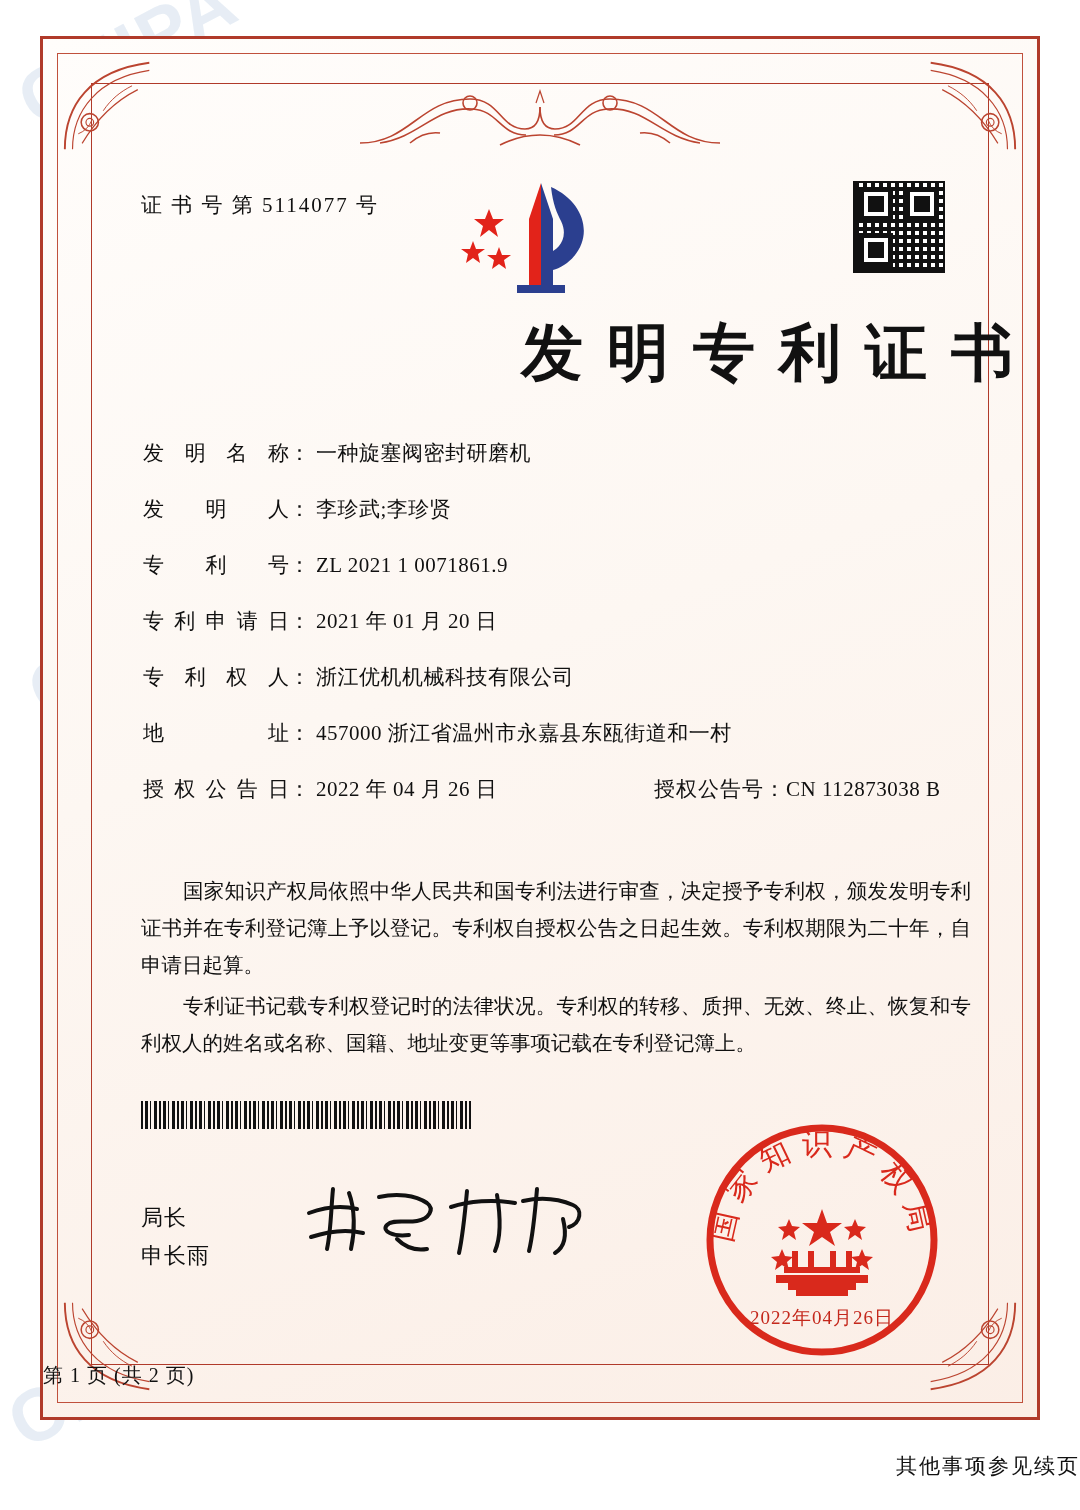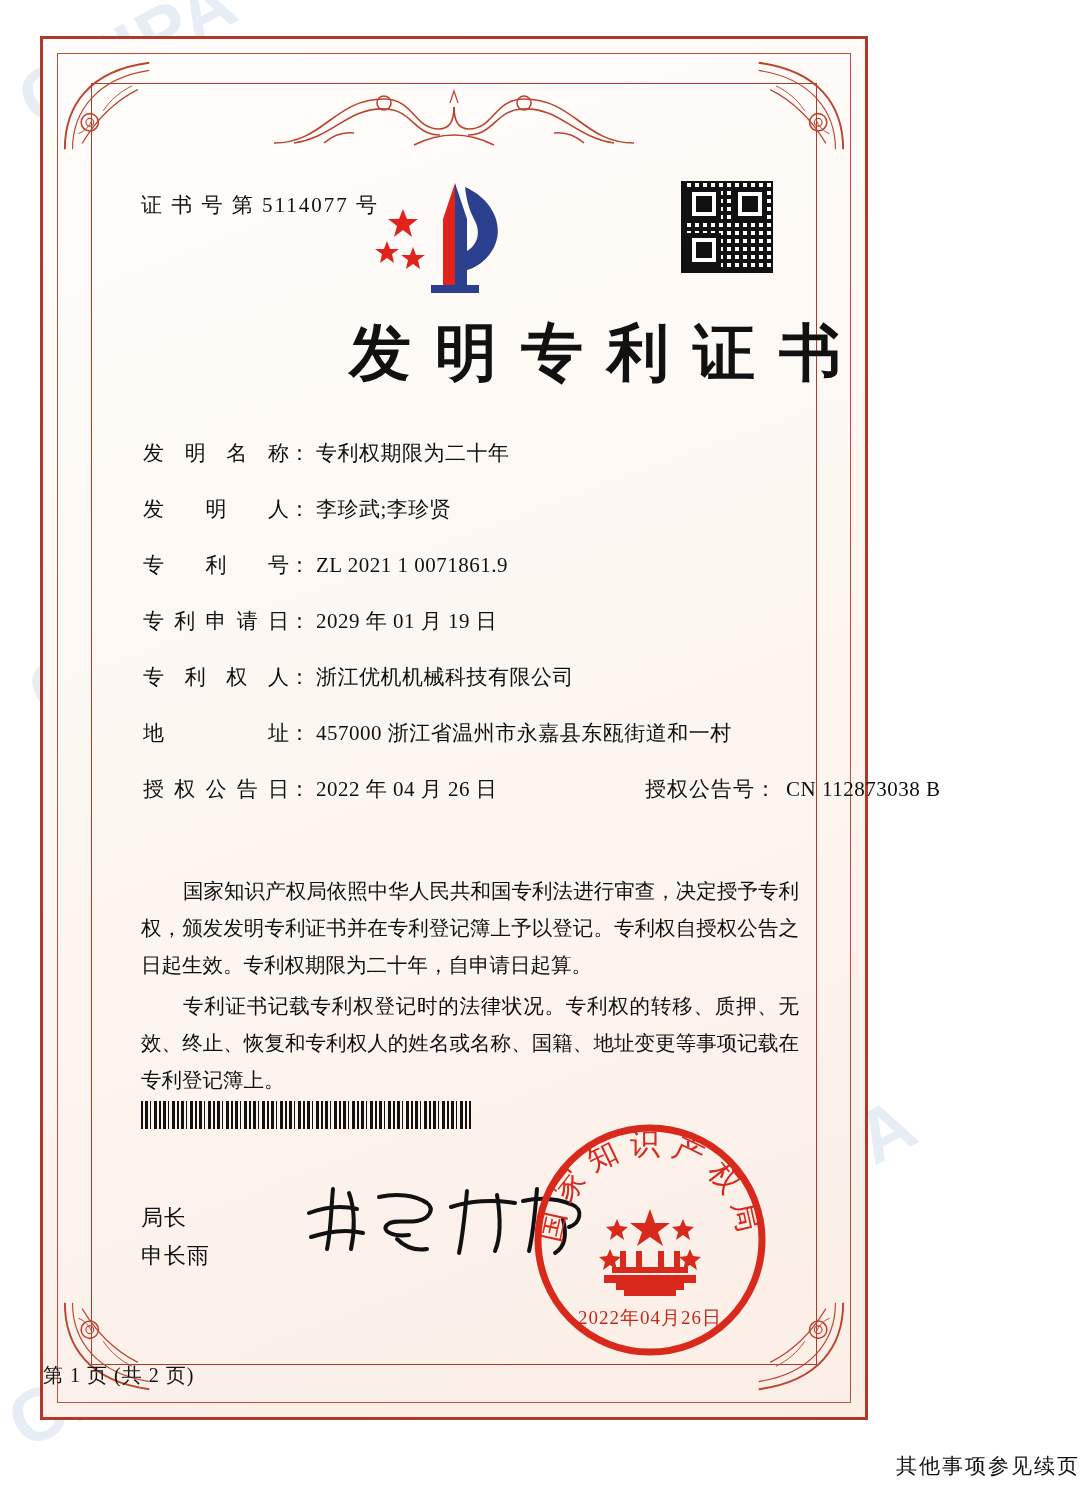--- a/index.html
+++ b/index.html
@@ -31,21 +31,21 @@
     opacity: .75;
     white-space: nowrap;
     letter-spacing: 2px;
   }
 
   
   .certificate {
     position: absolute;
     left: 40px;
     top: 36px;
-    width: 828px;
+    width: 1000px;
     height: 1384px;
     background: linear-gradient(160deg, #fffdfb 0%, #fdf7f2 45%, #fbeee6 100%);
     border: 3px solid #b03a2a;
     box-sizing: border-box;
     z-index: 1;
   }
   .certificate .inner-border {
     position: absolute;
     left: 14px;
     top: 14px;
@@ -179,21 +179,21 @@
     padding-right: 6px;
   }
   .field-value {
     flex: 1;
     letter-spacing: .5px;
   }
   .field-row.dual .field-value { flex: none; width: 320px; }
   .field-label2 {
     width: 150px;
     flex: none;
-    text-align: center;
+    text-align: right;
     letter-spacing: 1px;
   }
 
   
   .paragraphs {
     position: absolute;
     left: 98px;
     right: 66px;
     top: 800px;
     font-size: 20.5px;
@@ -397,21 +397,21 @@
 
   <div class="fields">
     <div class="field-row">
       <div class="field-label">
           <span>发</span>
           <span>明</span>
           <span>名</span>
           <span>称</span>
         </div>
       <div class="field-colon">：</div>
-      <div class="field-value">专利权期限为二十年</div>
+      <div class="field-value">一种旋塞阀密封研磨机</div>
     </div>
     <div class="field-row">
       <div class="field-label">
           <span>发</span>
           <span>明</span>
           <span>人</span>
         </div>
       <div class="field-colon">：</div>
       <div class="field-value">李珍武;李珍贤</div>
     </div>
@@ -426,21 +426,21 @@
     </div>
     <div class="field-row">
       <div class="field-label">
           <span>专</span>
           <span>利</span>
           <span>申</span>
           <span>请</span>
           <span>日</span>
         </div>
       <div class="field-colon">：</div>
-      <div class="field-value">2029 年 01 月 19 日</div>
+      <div class="field-value">2021 年 01 月 20 日</div>
     </div>
     <div class="field-row">
       <div class="field-label">
           <span>专</span>
           <span>利</span>
           <span>权</span>
           <span>人</span>
         </div>
       <div class="field-colon">：</div>
       <div class="field-value">浙江优机机械科技有限公司</div>

